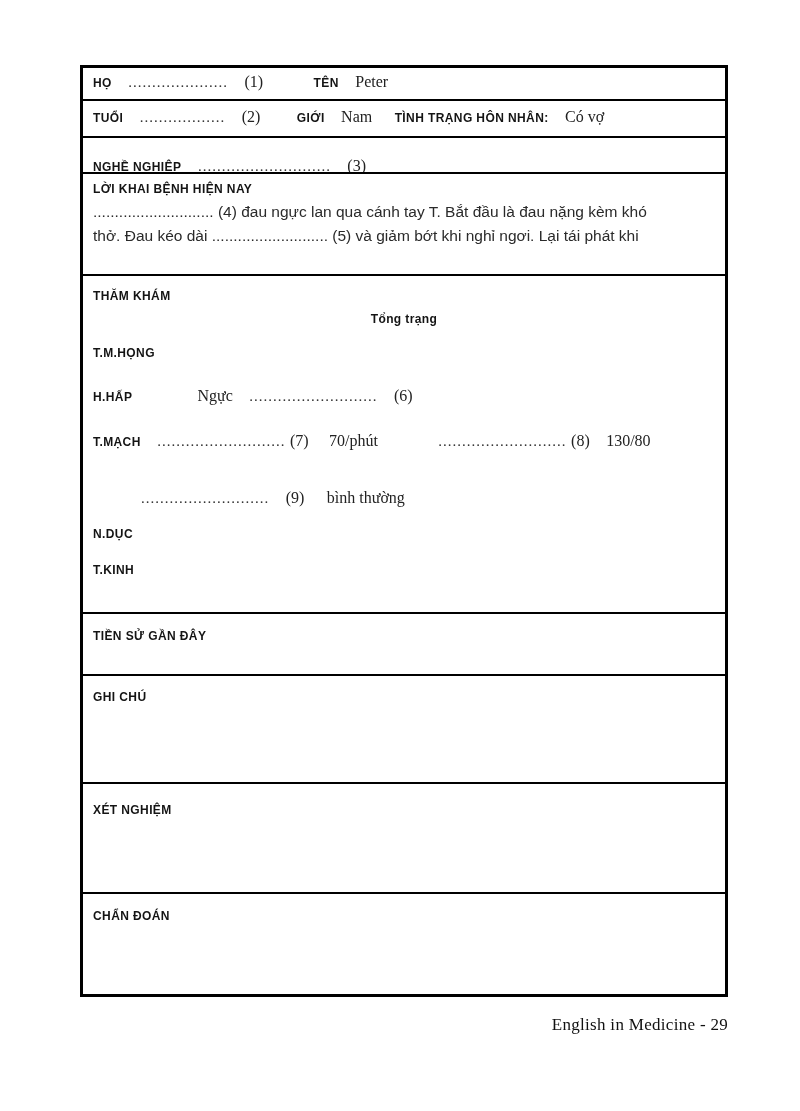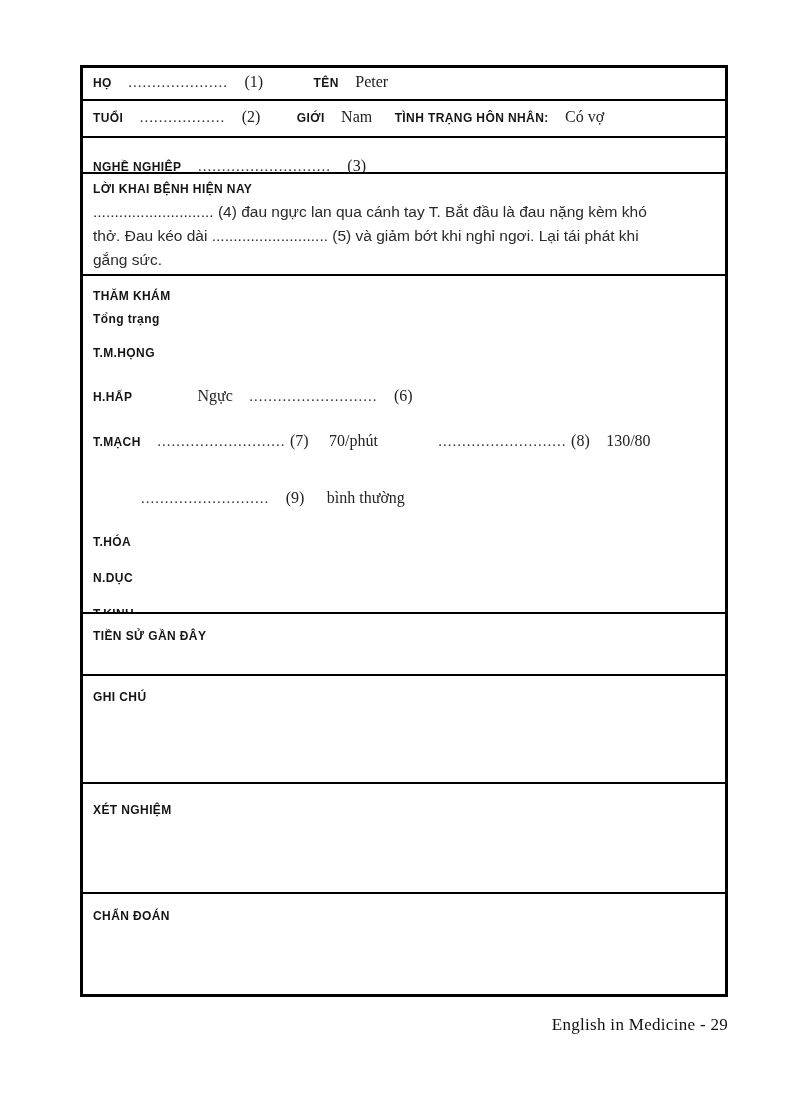--- a/index.html
+++ b/index.html
@@ -63,21 +63,21 @@
     font-family:Liberation Sans, sans-serif;
     font-size:15.5px;
     color:#2a2a2a;
     line-height:1.55;
     margin-top:4px;
     white-space:nowrap;
   }
 
   .exam-line { line-height:19px; }
   .exam-heading { line-height:20px; }
-  .exam-general { line-height:20px; margin-top:3px; }
+  .exam-general { line-height:20px; margin-top:3px;text-align:center; }
   .exam-ent  { margin-top:15px; }
   .exam-resp { margin-top:23px; }
   .exam-resp .lbl { display:inline-block; width:100px; }
   .exam-circ { margin-top:24px; }
   .exam-nine { margin-top:36px; margin-left:48px; }
   .exam-thoa { margin-top:25px; }
   .exam-nduc { margin-top:17px; }
   .exam-tkinh{ margin-top:17px; }
 
   .footer {
@@ -117,21 +117,20 @@
     <span class="lbl">NGHỀ NGHIỆP</span>
     <span class="dots gap-sm">............................</span>
     <span class="serif gap-sm">(3)</span>
   </div>
 
   <div class="row r-illness">
     <div class="lbl">LỜI KHAI BỆNH HIỆN NAY</div>
     <div class="illness-text">
       <div>............................ (4) đau ngực lan qua cánh tay T. Bắt đầu là đau nặng kèm khó</div>
       <div>thở. Đau kéo dài ........................... (5) và giảm bớt khi nghỉ ngơi. Lại tái phát khi</div>
-      <div>gắng sức.</div>
     </div>
   </div>
 
   <div class="row r-exam">
     <div class="lbl exam-heading">THĂM KHÁM</div>
     <div class="lbl exam-general">Tổng trạng</div>
     <div class="lbl exam-line exam-ent">T.M.HỌNG</div>
 
     <div class="exam-line exam-resp">
       <span class="lbl">H.HẤP</span>
@@ -149,21 +148,20 @@
       <span class="serif">(8)</span>
       <span class="serif gap-sm">130/80</span>
     </div>
 
     <div class="exam-line exam-nine">
       <span class="dots">...........................</span>
       <span class="serif gap-sm">(9)</span>
       <span class="serif" style="margin-left:18px">bình thường</span>
     </div>
 
-    <div class="lbl exam-line exam-thoa">T.HÓA</div>
     <div class="lbl exam-line exam-nduc">N.DỤC</div>
     <div class="lbl exam-line exam-tkinh">T.KINH</div>
   </div>
 
   <div class="row r-history">
     <span class="lbl">TIỀN SỬ GẦN ĐÂY</span>
   </div>
 
   <div class="row r-notes">
     <span class="lbl">GHI CHÚ</span>

